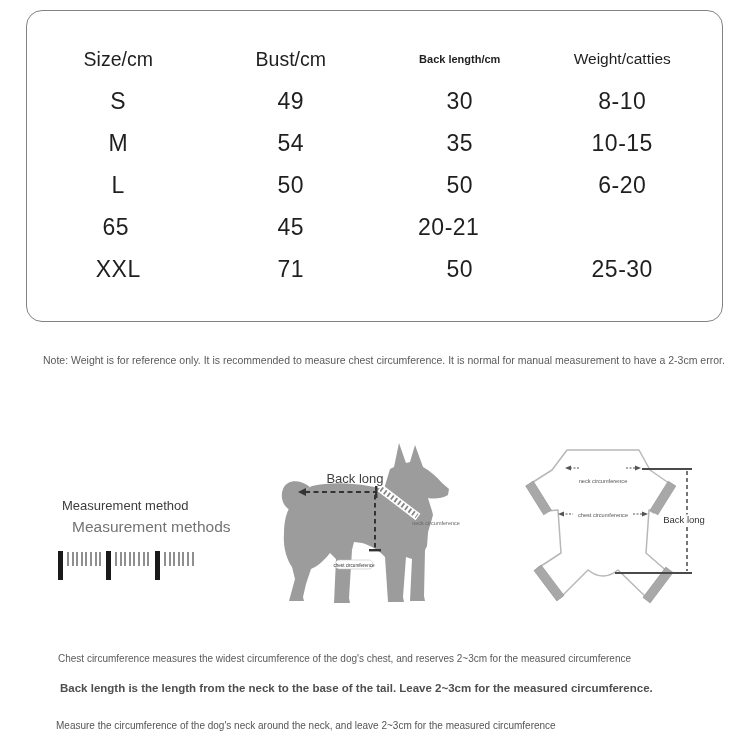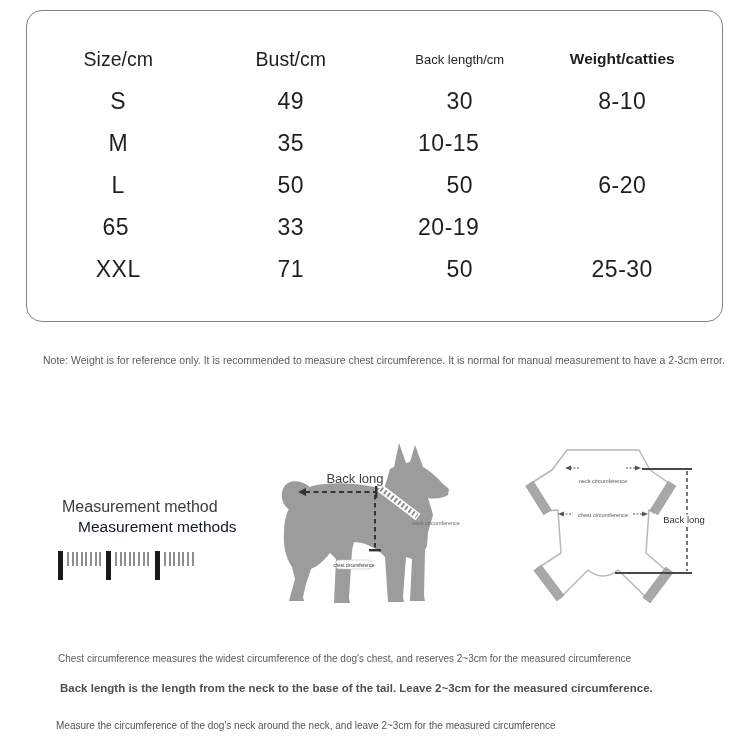--- a/index.html
+++ b/index.html
@@ -16,30 +16,30 @@
     padding-top:27px;
   }
   .t-row{
     display:grid;grid-template-columns:177.5px 172.5px 165.5px 181.5px;
     height:42px;align-items:center;
   }
   .t-cell{text-align:center;white-space:nowrap;}
   .t-cell.c1{padding-left:5px;}
   .t-cell.c4{padding-right:22px;}
   .hdr .c1,.hdr .c2{font-size:19.5px;font-weight:500;}
-  .hdr .c3{font-size:13px;font-weight:400;}
-  .hdr .c4{font-size:15.5px;font-weight:700;}
+  .hdr .c3{font-size:11px;font-weight:700;}
+  .hdr .c4{font-size:15.5px;font-weight:400;}
   .data .t-cell{font-size:23px;font-weight:400;letter-spacing:.5px;}
 
   
   .note{left:43px;top:354px;font-size:10.5px;color:#5a5a5a;white-space:nowrap;}
 
   
-  .m-small{left:62px;top:498px;font-size:16px;color:#3c3c3c;}
-  .m-large{left:78px;top:518px;font-size:15.5px;color:#0f172a;text-align:right;}
+  .m-small{left:62px;top:498px;font-size:13px;color:#3c3c3c;}
+  .m-large{left:72px;top:518px;font-size:15.5px;color:#737373;text-align:right;}
 
   
   .ruler{left:58px;top:551px;width:140px;height:29px;}
   .ruler .thick{position:absolute;top:0;width:5px;height:29px;background:#1a1a1a;}
   .ruler .ticks{
     position:absolute;top:1px;height:14px;
     background:repeating-linear-gradient(to right,#8f8f8f 0 2px,transparent 2px 4.6px);
   }
 
   
@@ -63,33 +63,34 @@
     <div class="t-cell c4">Weight/catties</div>
   </div>
   <div class="t-row data">
     <div class="t-cell c1">S</div>
     <div class="t-cell c2">49</div>
     <div class="t-cell c3">30</div>
     <div class="t-cell c4">8-10</div>
   </div>
   <div class="t-row data">
     <div class="t-cell c1">M</div>
+    <div class="t-cell c2">54</div>
     <div class="t-cell c3">35</div>
     <div class="t-cell c4">10-15</div>
   </div>
   <div class="t-row data">
     <div class="t-cell c1">L</div>
     <div class="t-cell c2">50</div>
     <div class="t-cell c3">50</div>
     <div class="t-cell c4">6-20</div>
   </div>
   <div class="t-row data">
     <div class="t-cell c2">65</div>
-    <div class="t-cell c3">33</div>
-    <div class="t-cell c4">20-19</div>
+    <div class="t-cell c3">45</div>
+    <div class="t-cell c4">20-21</div>
   </div>
   <div class="t-row data">
     <div class="t-cell c1">XXL</div>
     <div class="t-cell c2">71</div>
     <div class="t-cell c3">50</div>
     <div class="t-cell c4">25-30</div>
   </div>
 </div>
 
 <div class="abs note">Note: Weight is for reference only. It is recommended to measure chest circumference. It is normal for manual measurement to have a 2-3cm error.</div>

